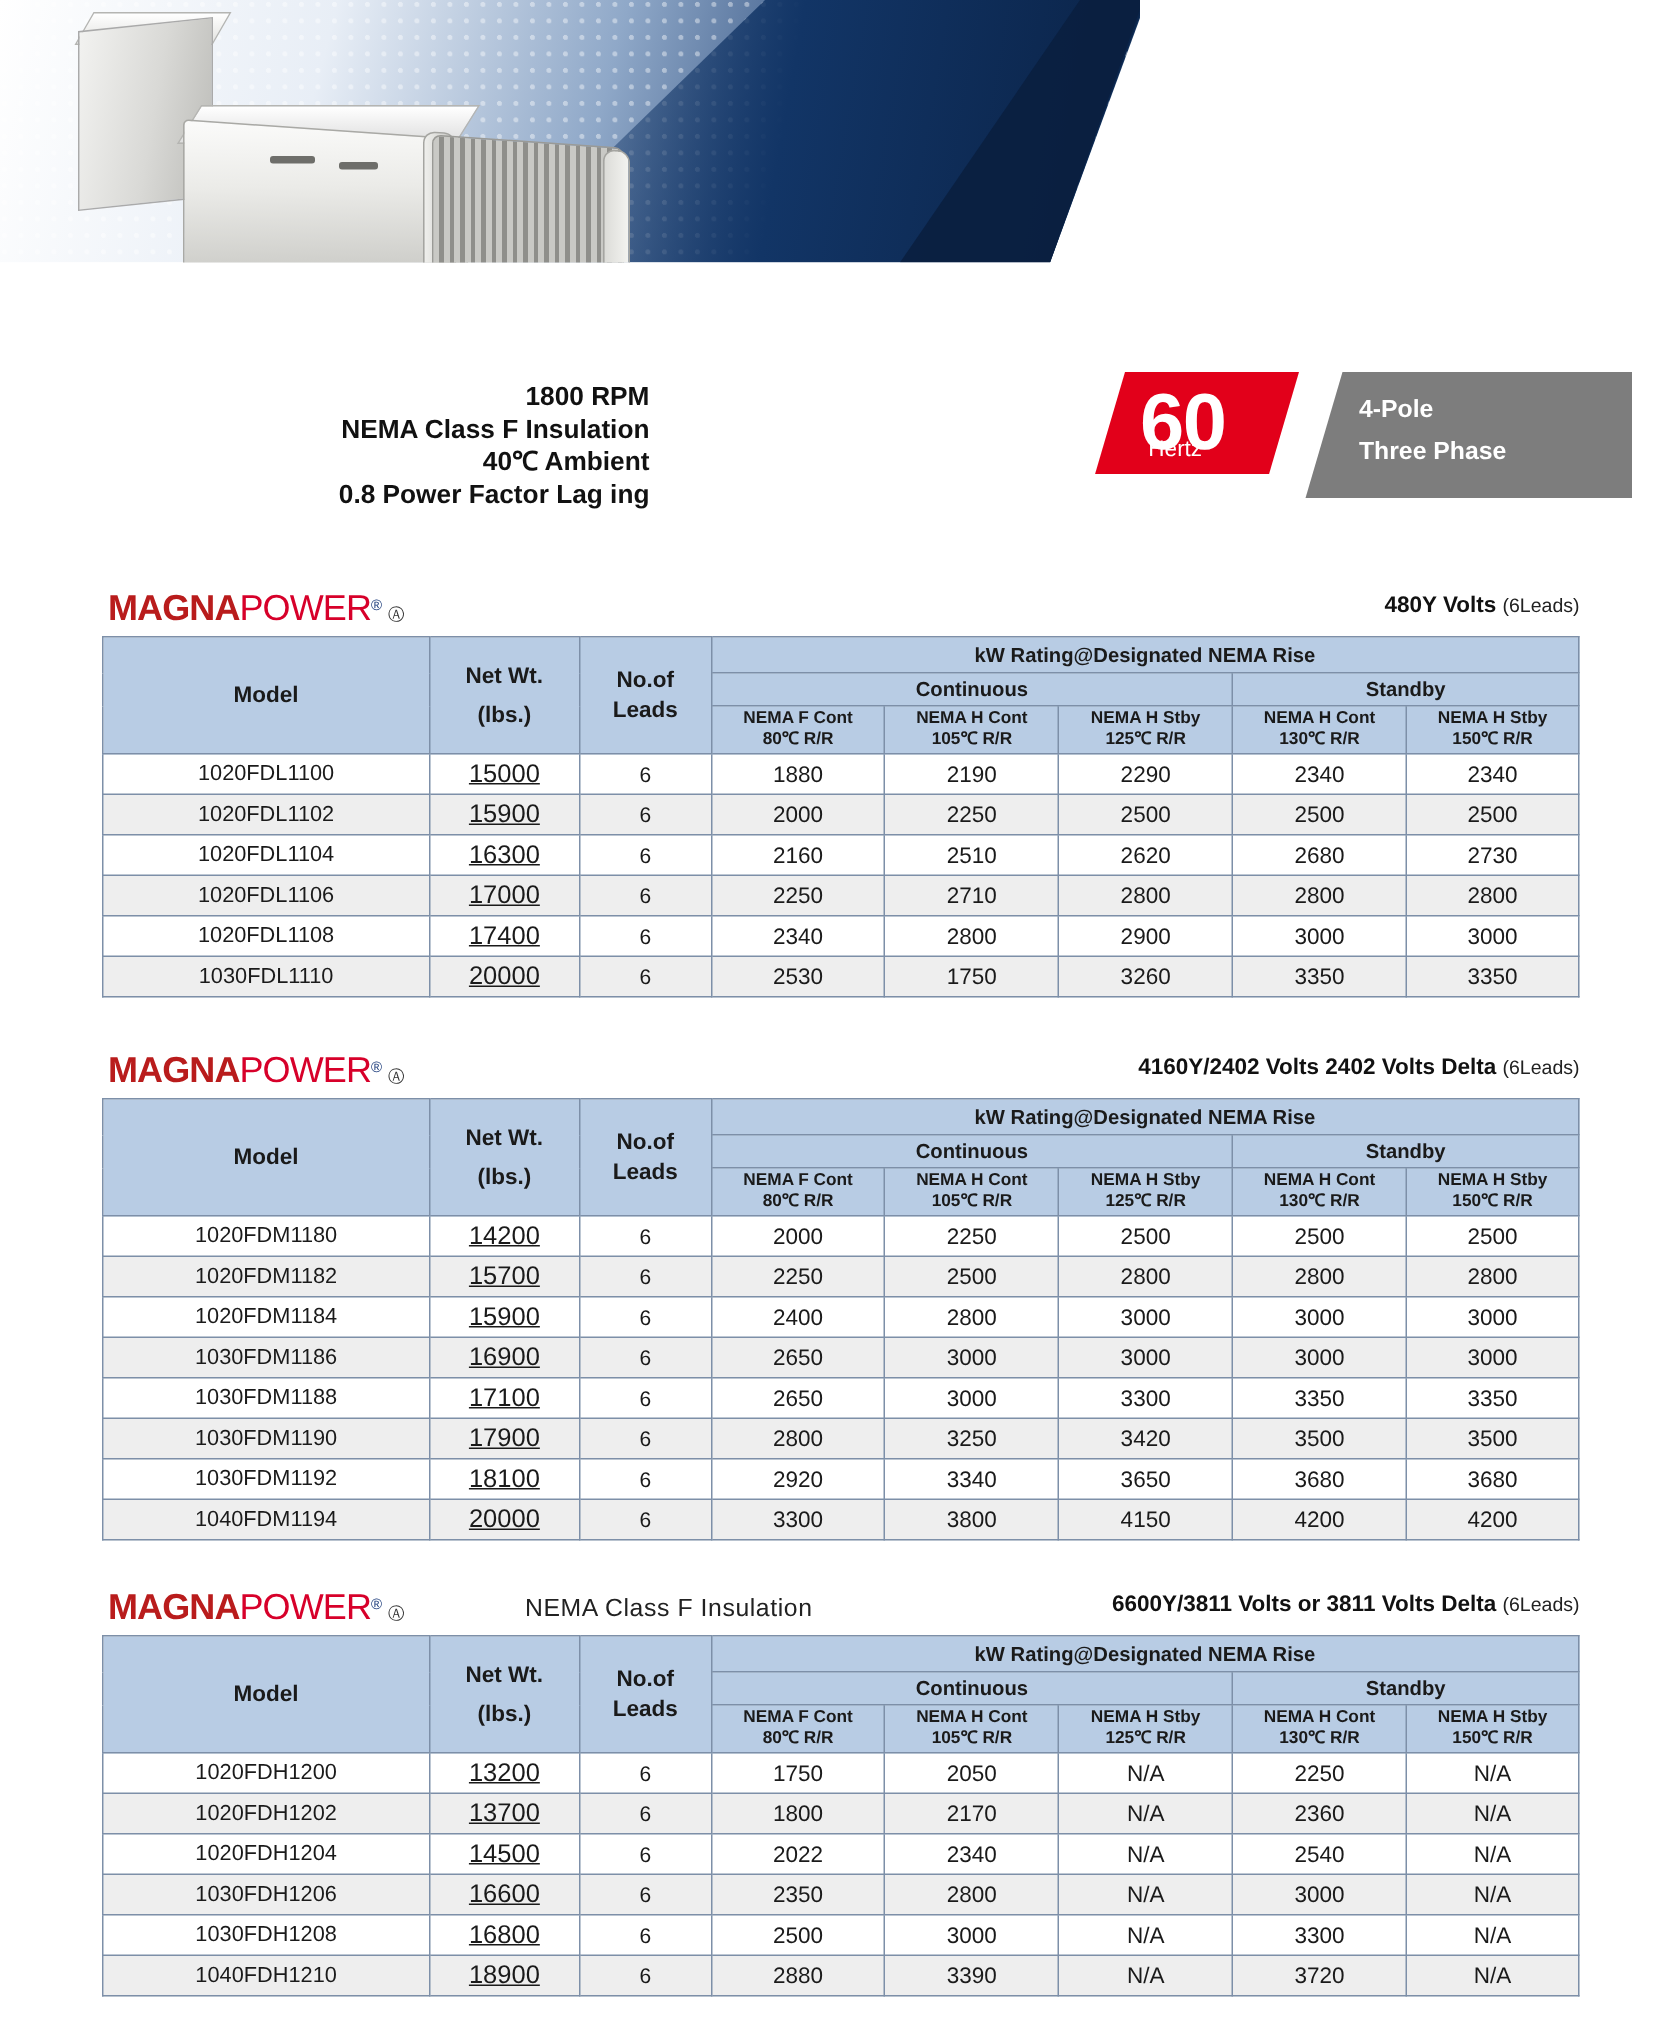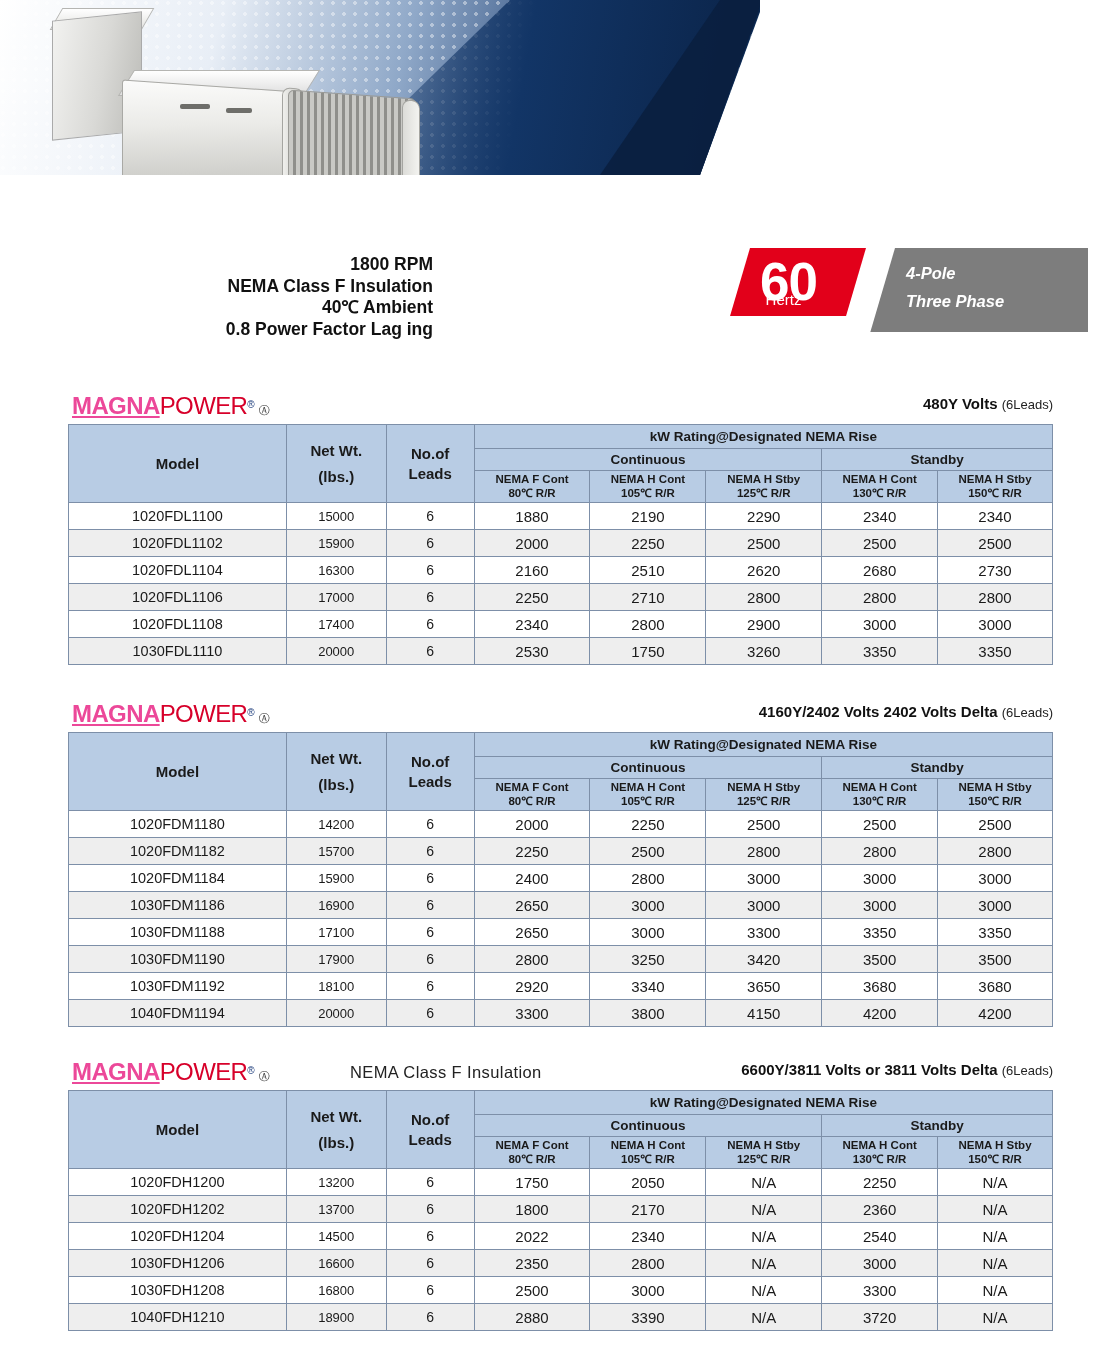--- a/index.html
+++ b/index.html
@@ -157,31 +157,30 @@
   }
   .pole-badge {
     position:absolute;
     left: 868px;
     top: 0px;
     width: 220px;
     height: 84px;
     background: #7d7d7d;
     clip-path: polygon(27px 0, 220px 0, 220px 92px, 0 92px);
     color: #fff;
-    font-style: italic;
   }
   .pole-badge .l1 { position:absolute; left: 38px; top: 16px; font-size: 16.5px; font-weight: bold; }
   .pole-badge .l2 { position:absolute; left: 38px; top: 44px; font-size: 16.5px; font-weight: bold; }
 
   
   .block { position: absolute; left: 0; width: 1105px; }
   .block-head { position: relative; height: 30px; }
 
   .logo { position:absolute; left: 72px; top: 0; white-space: nowrap; }
-  .logo .magna { font-size: 24px; font-weight: bold; color: #ec4899; letter-spacing: -0.6px; font-family:"Liberation Sans", sans-serif;text-decoration:underline; }
+  .logo .magna { font-size: 24px; font-weight: bold; color: #b91c1c; letter-spacing: -0.6px; font-family:"Liberation Sans", sans-serif; }
   .logo .power { font-size: 24px; font-weight: normal; color: #d7002a; letter-spacing: -0.6px; }
   .logo .reg { font-size: 10px; color:#1a3a7a; vertical-align: super; }
   .logo .reg2 { font-size: 11px; color:#333; margin-left: 4px; }
 
   .subtitle-center {
     position:absolute; left: 350px; top: 5px;
     font-size: 16.5px; color:#222; letter-spacing: 0.4px;
   }
   .volts {
     position:absolute; right: 52px; top: 3px;
@@ -208,21 +207,21 @@
     color: #1a1a1a;
   }
   .th-model { font-size: 15px; }
   .th-netwt { font-size: 15px; line-height: 26px; }
   .th-leads { font-size: 15px; line-height: 20px; margin-left: 19px; }
   .th-group { font-size: 13.5px; height: 24px; }
   .th-sub   { font-size: 13.5px; height: 22px; }
   .th-small { font-size: 11.5px; line-height: 13.5px; height: 32px; }
 
   table.spec td.model { font-size: 14.5px; height: 27px; }
-  table.spec td.netwt { font-size: 13px; }
+  table.spec td.netwt { font-size: 17px; text-decoration: underline; }
   table.spec td.leads { font-size: 14px; }
   table.spec td.val   { font-size: 15px; }
   tr.alt td { background: #eeeeee; }
   tr.plain td { background: #ffffff; }
 </style>
 </head>
 <body>
 
 <div class="banner">
   <div class="banner-bg"></div>

